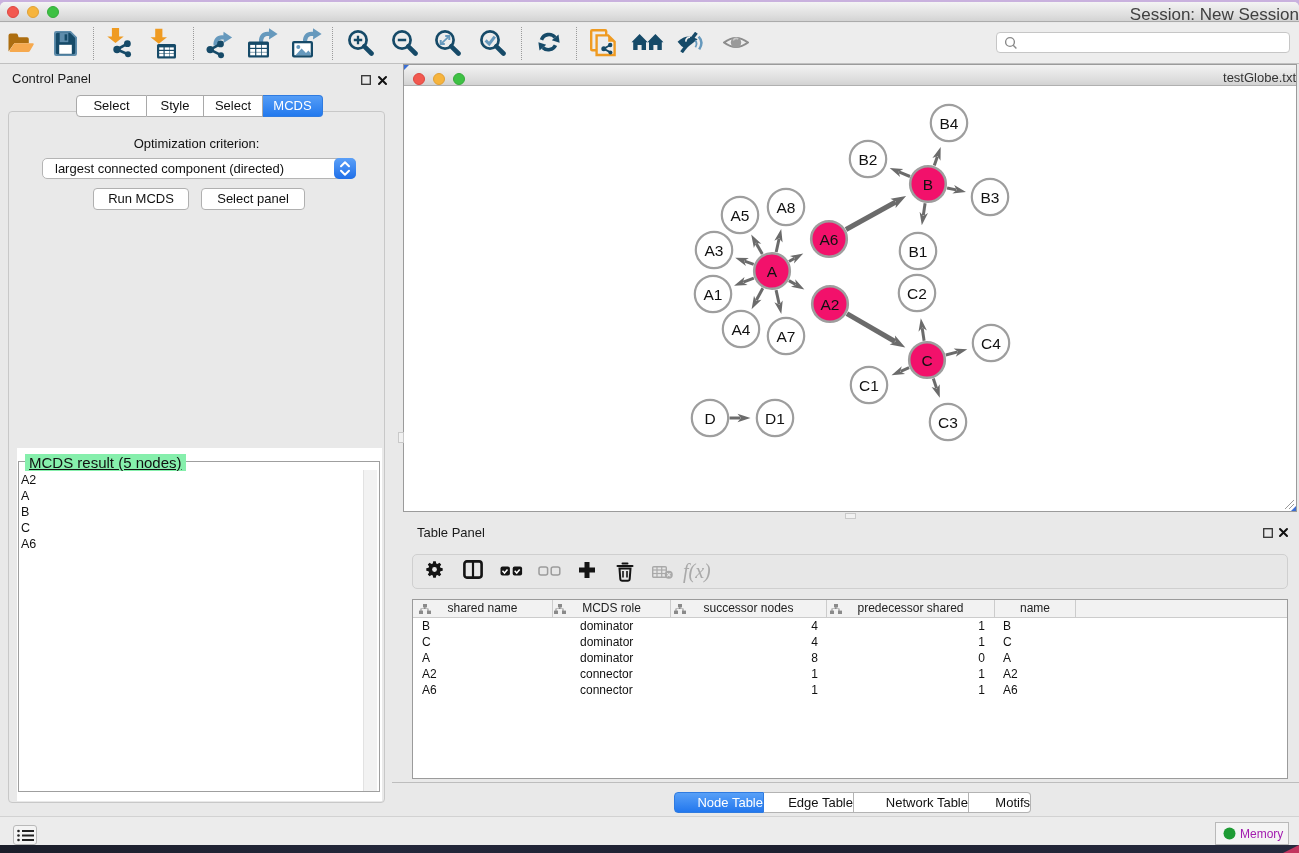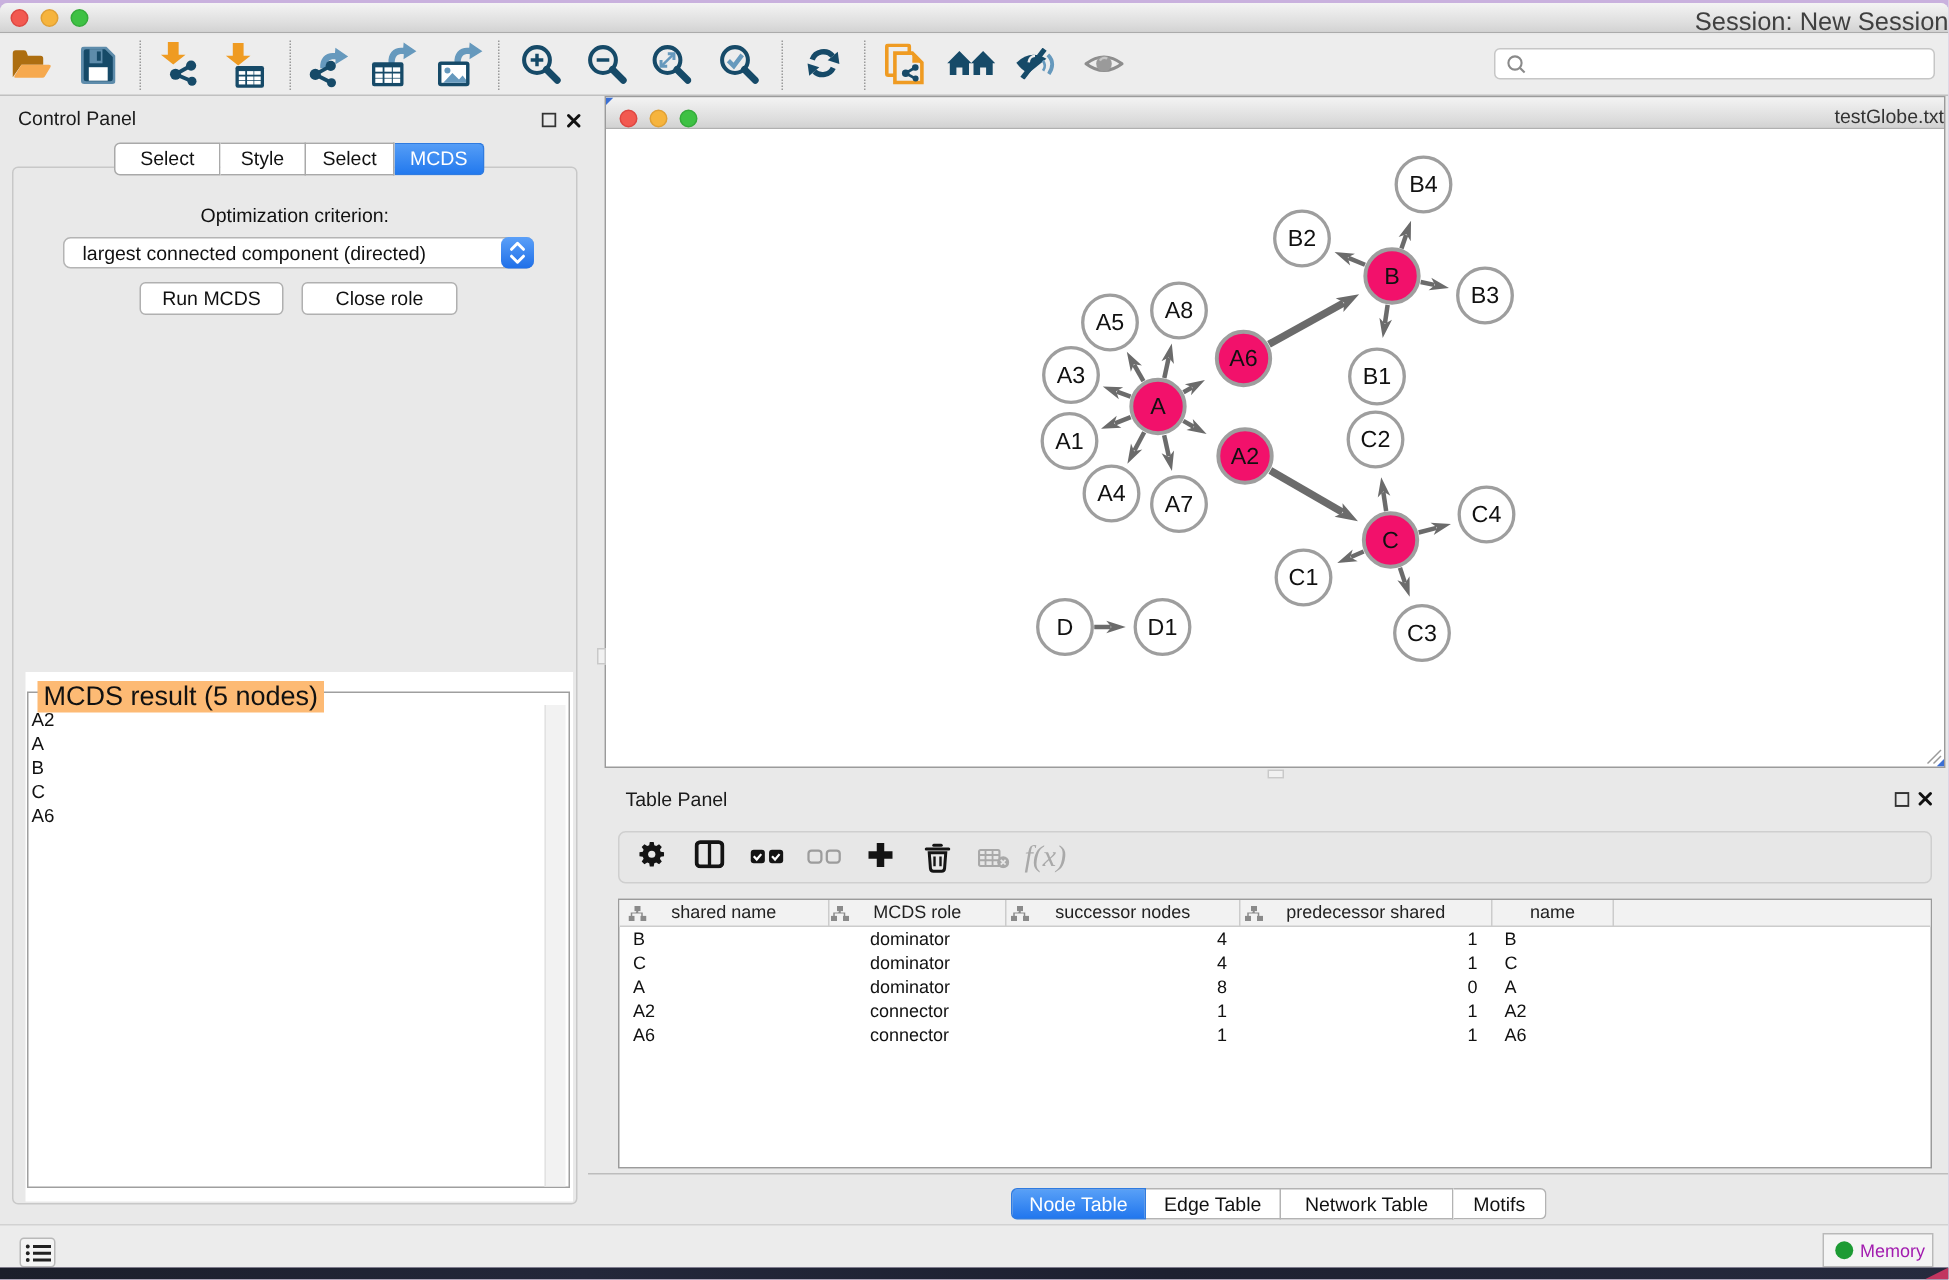--- a/index.html
+++ b/index.html
@@ -22,37 +22,37 @@
   .ptab.first { border-left:1px solid #a9a9a9; border-radius:4px 0 0 4px; }
   .ptab.last { border-radius:0 4px 4px 0; }
   .ptab.sel { background:linear-gradient(#559df6,#2279ee); color:#fff; border-color:#2f7be0; }
   .innerpanel { position:absolute; left:8px; top:109px; width:377px; height:692px; border:1px solid #c8c8c8; border-radius:4px; }
   .optlabel { position:absolute; left:8px; top:134px; width:377px; text-align:center; font-size:13px; color:#111; }
   .combo { position:absolute; left:42px; top:156px; width:314px; height:21px; background:#fff; border:1px solid #b4b4b4; border-radius:5px; font-size:13px; color:#111; line-height:19px; padding-left:12px; }
   .combo .step { position:absolute; right:-1px; top:-1px; width:22px; height:21px; border-radius:5px; background:linear-gradient(#5ba0f8,#1f6fe8); }
   .btn { position:absolute; top:186px; height:22px; background:#fff; border:1px solid #b0b0b0; border-radius:4px; font-size:13px; color:#111; text-align:center; line-height:20px; }
   .wpanel { position:absolute; left:17px; top:446px; width:365px; height:353px; background:#fff; }
   .groupbox { position:absolute; left:18px; top:459px; width:362px; height:331px; border:1px solid #9f9f9f; }
-  .grouplabel { position:absolute; left:25px; top:452px; background:#fdba74; padding:0 4px; font-size:18px; color:#111; }
+  .grouplabel { position:absolute; left:25px; top:452px; background:#86efac; padding:0 4px; font-size:15px; color:#111;text-decoration:underline; }
   .sbstrip { position:absolute; left:363px; top:468px; width:14px; height:321px; background:#f2f2f2; border-left:1px solid #e2e2e2; }
     .listitems { position:absolute; left:21px; top:470px; font-size:12.5px; color:#111; line-height:16px; }
 
   
   .netwin { position:absolute; left:403px; top:62px; width:894px; height:448px; background:#fff; border:1px solid #9b9b9b; }
   .nettitle { position:absolute; left:0; top:0; right:0; height:21px; background:linear-gradient(#f3f3f3,#dcdcdc 75%,#d2d2d2); border-bottom:1px solid #b0b0b0; }
   .nettitle .t { position:absolute; left:0; right:0; top:3px; text-align:right; font-size:13px; color:#333; }
 
   
   .tp-title { position:absolute; left:417px; top:523px; font-size:13px; color:#1a1a1a; }
   .tp-toolbar { position:absolute; left:412px; top:552px; width:876px; height:35px; background:#e7e7e7; border:1px solid #cfcfcf; border-radius:5px; }
   .tbl { position:absolute; left:412px; top:597px; width:876px; height:180px; background:#fff; border:1px solid #9b9b9b; }
   .tbl-header { position:absolute; left:0; top:0; right:0; height:18px; background:#f2f2f2; border-bottom:1px solid #cccccc; }
   .hcell { position:absolute; top:598px; height:18px; border-right:1px solid #cccccc; font-size:12px; color:#222; text-align:center; line-height:17px; }
   .trow { position:absolute; font-size:12px; color:#111; height:16px; line-height:16px; }
-  .btab { position:absolute; top:790px; height:21px; border:1px solid #b3b3b3; border-left:none; background:#fff; font-size:13px; color:#111; text-align:center; line-height:19px; }
+  .btab { position:absolute; top:790px; height:21px; border:1px solid #b3b3b3; border-left:none; background:#fff; font-size:13px; color:#111; text-align:right; line-height:19px; }
   .btab.first { border-left:1px solid #b3b3b3; border-radius:4px 0 0 4px; }
   .btab.last { border-radius:0 4px 4px 0; }
   .btab.sel { background:linear-gradient(#58a0f7,#2277ee); color:#fff; border-color:#2f7be0; }
 
   
   .statusbar { position:absolute; left:0; top:814px; width:1299px; height:29px; background:#ececec; border-top:1px solid #d2d2d2; }
   .darkstrip { position:absolute; left:0; top:845px; width:1299px; height:8px; background:linear-gradient(90deg,#1b1e2a,#23273a 30%,#1d2030 60%,#262a3e); }
   .membtn { position:absolute; left:1215px; top:820px; width:74px; height:23px; background:#f4f4f4; border:1px solid #b9b9b9; font-size:12px; color:#a21caf; }
   .hambtn { position:absolute; left:13px; top:823px; width:24px; height:20px; background:#f4f4f4; border:1px solid #b9b9b9; border-radius:3px; }
 </style>
@@ -212,21 +212,21 @@
   <div class="optlabel">Optimization criterion:</div>
   <div class="combo">largest connected component (directed)
     <div class="step">
       <svg width="22" height="21" viewBox="0 0 22 21">
         <path d="M7 8.2 L11 4.2 L15 8.2" fill="none" stroke="#fff" stroke-width="2" stroke-linecap="round" stroke-linejoin="round"></path>
         <path d="M7 12.8 L11 16.8 L15 12.8" fill="none" stroke="#fff" stroke-width="2" stroke-linecap="round" stroke-linejoin="round"></path>
       </svg>
     </div>
   </div>
   <div class="btn" style="left:93px;width:96px">Run MCDS</div>
-  <div class="btn" style="left:201px;width:104px">Close role</div>
+  <div class="btn" style="left:201px;width:104px">Select panel</div>
 
   <div class="wpanel"></div>
   <div class="groupbox"></div>
   <div class="grouplabel">MCDS result (5 nodes)</div>
   <div class="sbstrip"></div>
   <div class="listitems">A2<br>A<br>B<br>C<br>A6</div>
 
   <div class="netwin">
     <div class="nettitle">
       <div class="t" style="top:5px">testGlobe.txt</div>

